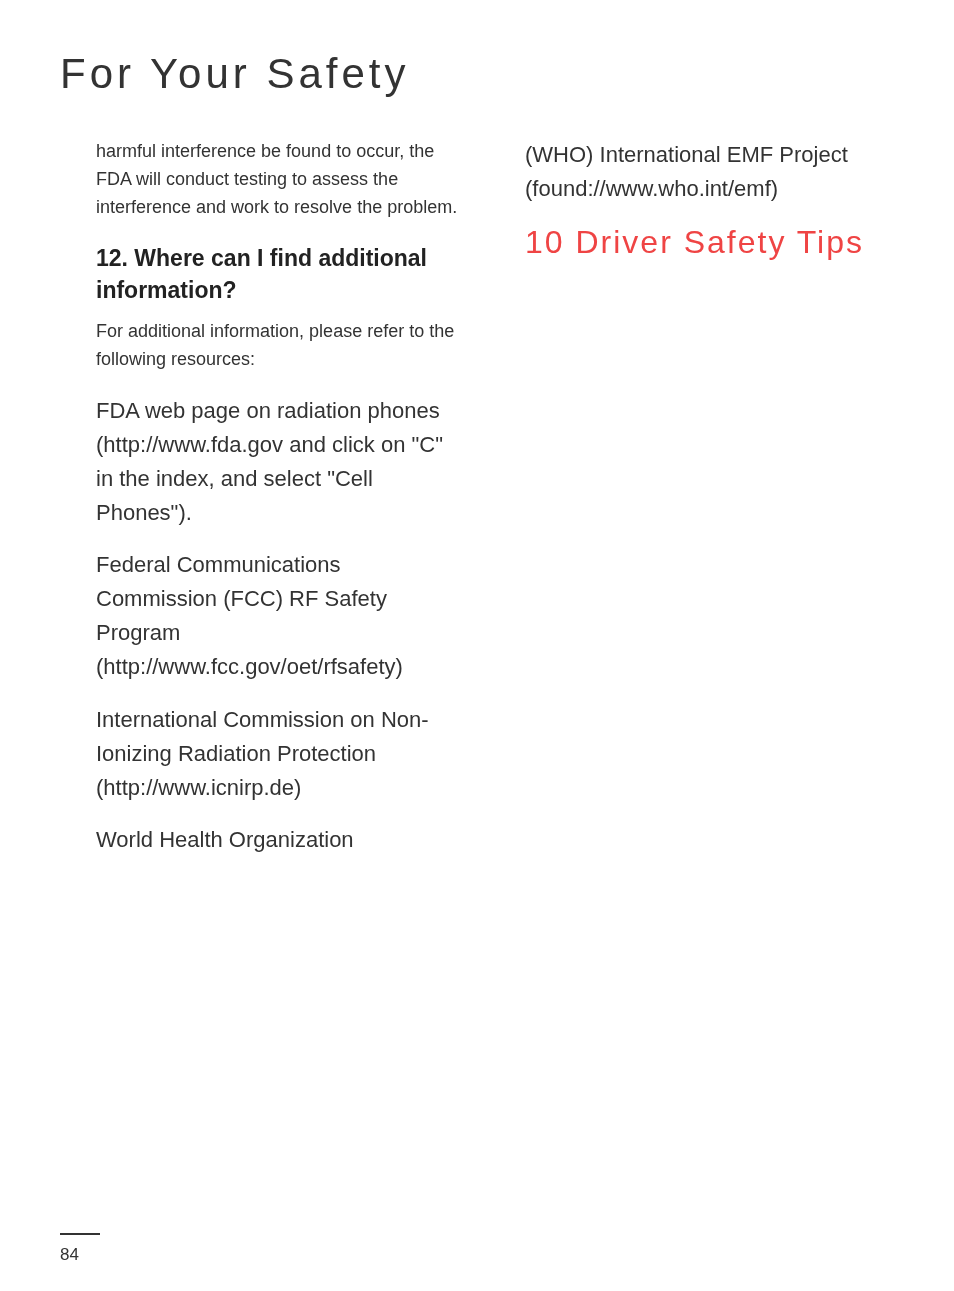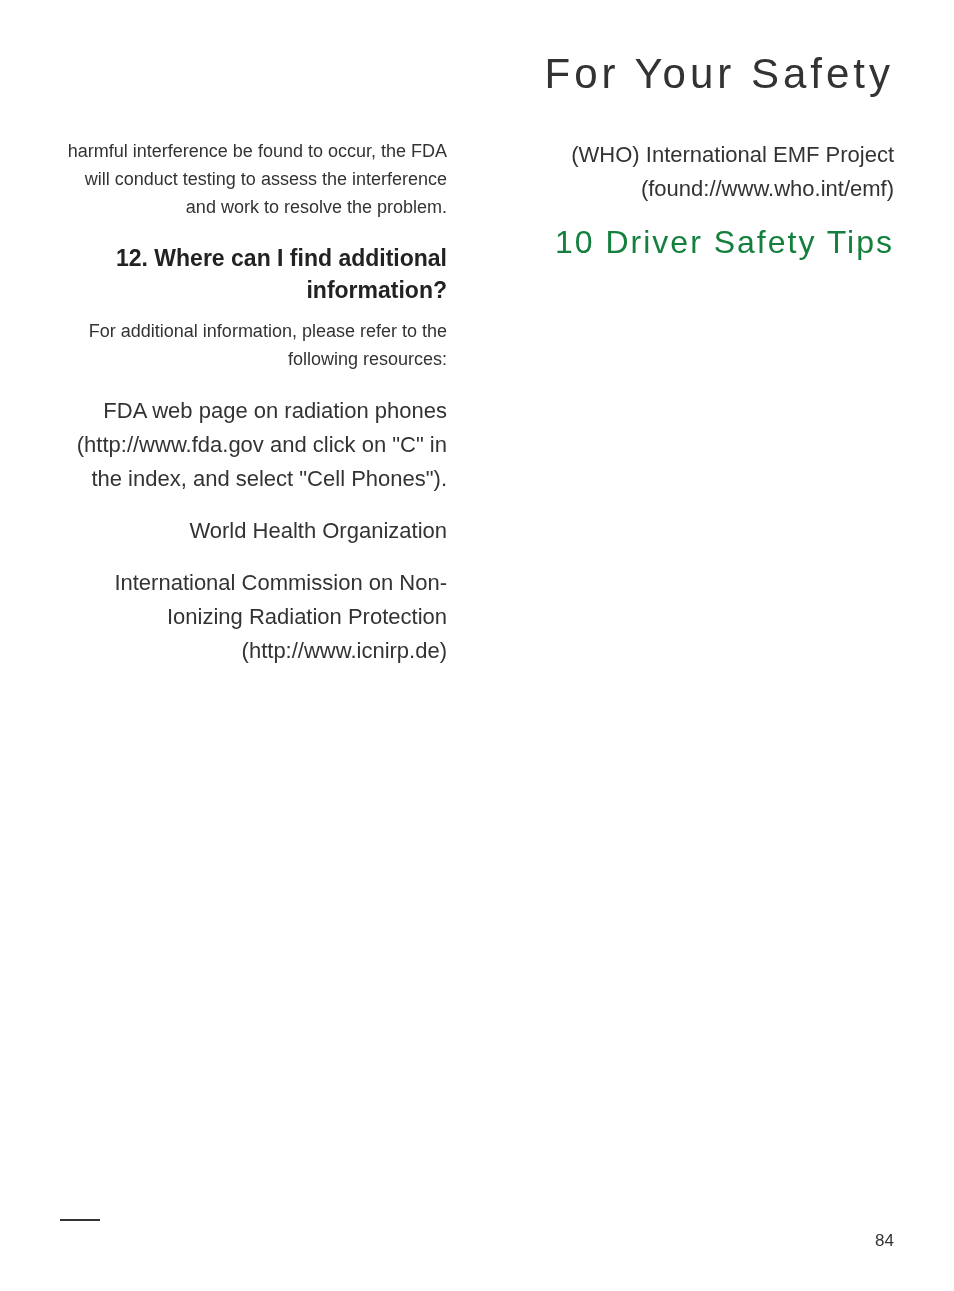--- a/index.html
+++ b/index.html
@@ -1,19 +1,18 @@
 <!DOCTYPE html>
 <html><head>
   <meta charset="utf-8">
   <style>
     * {
       margin: 0;
       padding: 0;
       box-sizing: border-box;
-      text-align: right;
     }
 
     body {
       background: #ffffff;
       font-family: 'Arial', 'Helvetica', sans-serif;
       width: 954px;
       min-height: 1291px;
       position: relative;
       padding: 40px 60px 60px 60px;
       color: #222222;
@@ -24,20 +23,21 @@
       font-weight: 300;
       color: #333333;
       letter-spacing: 4px;
       margin-bottom: 40px;
       margin-top: 10px;
     }
 
     .two-column {
       display: flex;
       gap: 40px;
+      margin-left: 36px;
     }
 
     .left-column {
       flex: 1;
       padding-right: 10px;
     }
 
     .right-column {
       flex: 1;
       padding-left: 10px;
@@ -62,29 +62,29 @@
     .resource-item {
       font-size: 22px;
       line-height: 1.55;
       color: #333333;
       margin-bottom: 18px;
     }
 
     .section-title-red {
       font-size: 32px;
       font-weight: 300;
-      color: #15803d;
+      color: #ef4444;
       letter-spacing: 2px;
       margin-bottom: 20px;
       margin-top: 10px;
     }
 
     .page-footer {
       position: absolute;
-      bottom: 40px;
+      bottom: 26px;
       left: 60px;
       right: 60px;
     }
 
     .footer-divider {
       width: 40px;
       height: 2px;
       background: #333333;
       margin-bottom: 10px;
     }
@@ -107,28 +107,32 @@
 
     <p class="section-heading">12. Where can I find additional information?</p>
 
     <p class="body-text">For additional information, please refer to the following resources:</p>
 
     <div class="resource-item">
       <span>FDA web page on radiation phones</span><br>
       <span>(http://www.fda.gov and click on "C" in the index, and select "Cell Phones").</span>
     </div>
 
-
     <div class="resource-item">
-      <span>World Health Organization</span>
+      <span>Federal Communications Commission (FCC) RF Safety Program</span><br>
+      <span>(http://www.fcc.gov/oet/rfsafety)</span>
     </div>
 
     <div class="resource-item">
       <span>International Commission on Non-Ionizing Radiation Protection</span><br>
       <span>(http://www.icnirp.de)</span>
+    </div>
+
+    <div class="resource-item">
+      <span>World Health Organization</span>
     </div>
 
   </div>
 
   <div class="right-column">
 
     <div class="resource-item">
       <span>(WHO) International EMF Project</span><br>
       <span>(found://www.who.int/emf)</span>
     </div>

